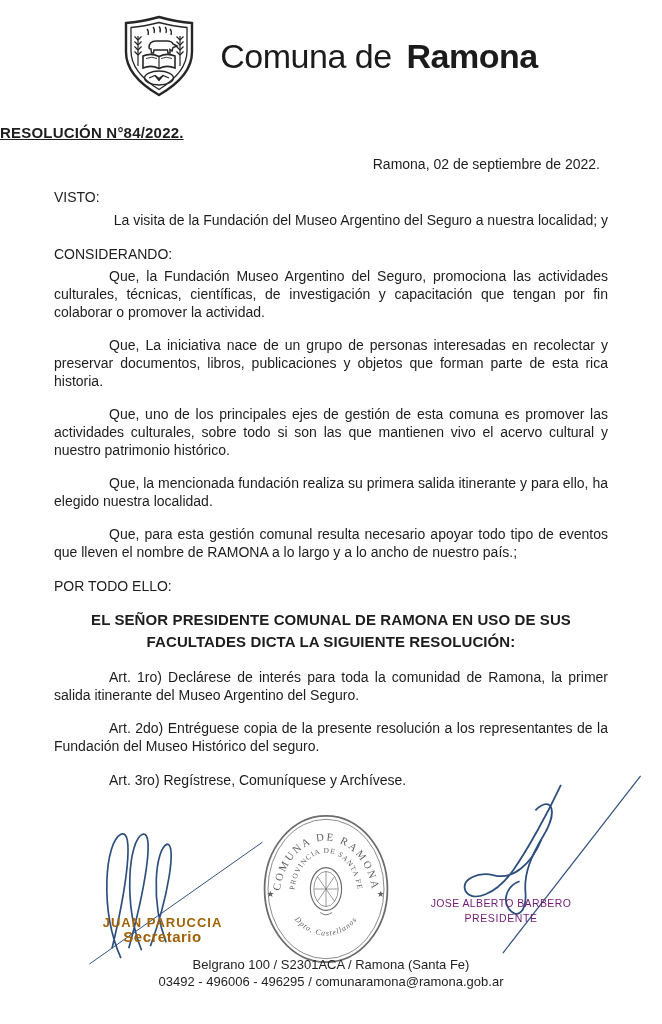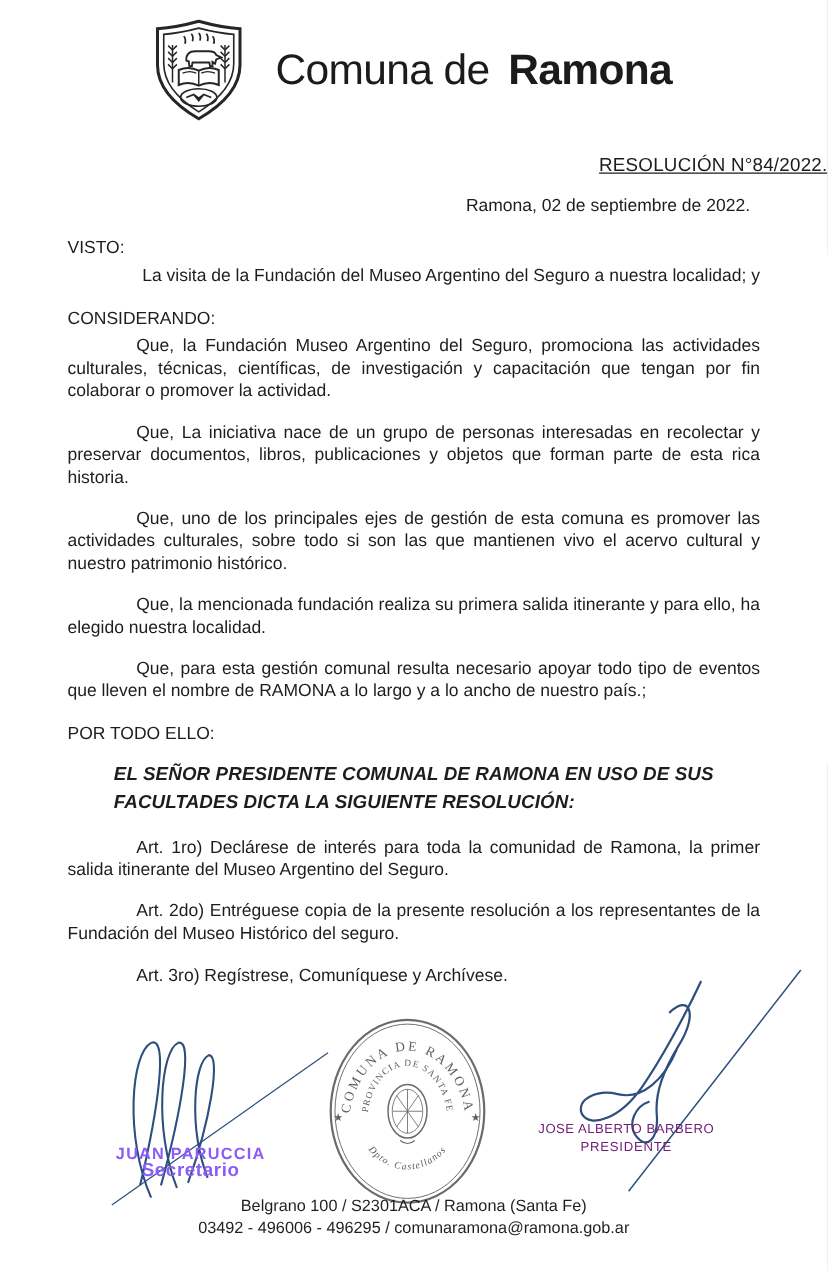--- a/index.html
+++ b/index.html
@@ -17,44 +17,44 @@
     display:flex; align-items:center; justify-content:center;
     gap:20px; padding-top:14px; margin-left:-6px;
   }
   .logo { width:82px; height:84px; }
   .logo path, .logo line, .logo ellipse { stroke:#262626; fill:none; }
   .org-name { font-size:34px; letter-spacing:-0.5px; color:#1b1b1b; }
   .org-regular { font-weight:400; }
   .org-bold { font-weight:700; margin-left:6px; }
   
   .doc-title {
-    margin-top:26px; text-align:right;
-    font-size:15px; font-weight:400; text-decoration:underline;
+    margin-top:26px; text-align:left;
+    font-size:15px; font-weight:700; text-decoration:underline;
     letter-spacing:0.2px;
   }
   .date-line { margin:15px 62px 0 0; text-align:right; font-size:14px; }
   
   .body-col { margin:0 54px; }
   .label { margin-top:17px; font-size:14px; }
   .para {
     margin:15px 0 0 0; font-size:14px; line-height:18px;
     text-align:justify; text-indent:55px;
   }
   .para.tight { margin-top:6px; text-align:right; }
   .res-heading {
-    margin:15px auto 0 auto; width:480px; 
-    font-size:15px; font-weight:700; line-height:22px; letter-spacing:0.1px;font-style:italic;
+    margin:15px auto 0 auto; width:480px; text-align:center;
+    font-size:15px; font-weight:700; line-height:22px; letter-spacing:0.1px;
   }
   
   .signature-area { position:relative; height:198px; margin-top:2px; }
   .sig-ink path { fill:none; stroke:#2e4f7d; }
   .sig-left  { position:absolute; left:78px;  top:2px;  width:190px; height:172px; }
   .sig-right { position:absolute; left:408px; top:-18px; width:238px; height:182px; }
   .sig-block { position:absolute; text-align:center; }
-  .sig-block.left { left:55px; top:124px; width:195px; color:#8b5cf6; }
+  .sig-block.left { left:65px; top:124px; width:195px; color:#a16207; }
   .sig-name  { font-size:13px; font-weight:700; letter-spacing:1px; }
   .sig-role  { font-size:15px; font-weight:700; line-height:14px; letter-spacing:0.5px; }
   .sig-block.right { left:411px; top:106px; width:180px; color:#701a75; }
   .sig-name-light { font-size:10.5px; letter-spacing:0.4px; }
   .sig-role-light { font-size:10.5px; letter-spacing:0.6px; margin-top:3px; }
   
   .seal { position:absolute; left:257px; top:20px; width:138px; height:156px; }
   .seal ellipse, .seal path.ring, .seal line { fill:none; stroke:#6b6b6b; }
   .seal text { fill:#5e5e5e; font-family:"Liberation Serif", serif; }
   .seal .arc-top   { font-size:11px;  letter-spacing:2.2px; }

